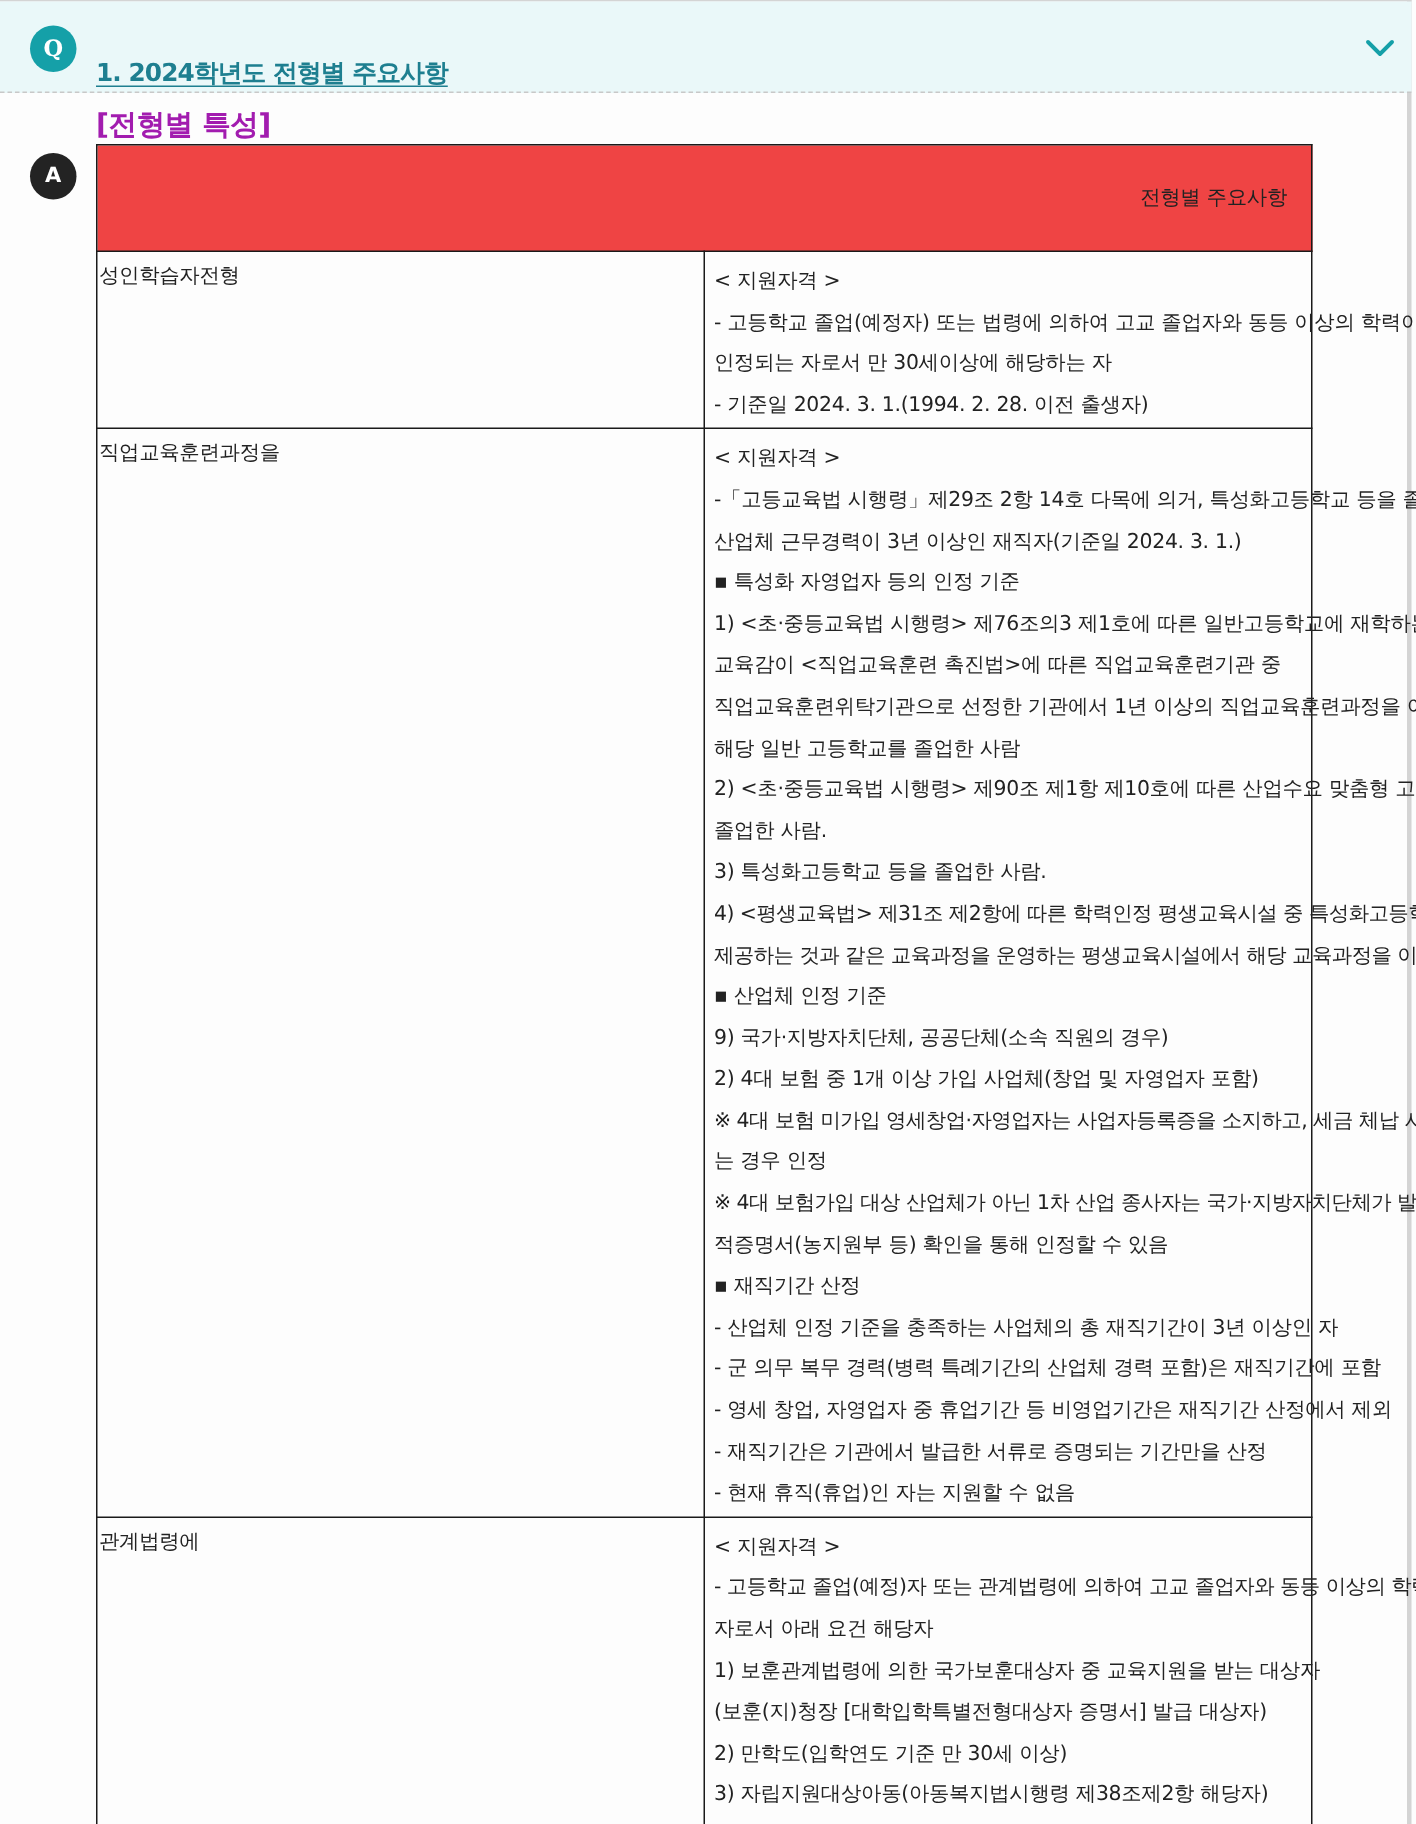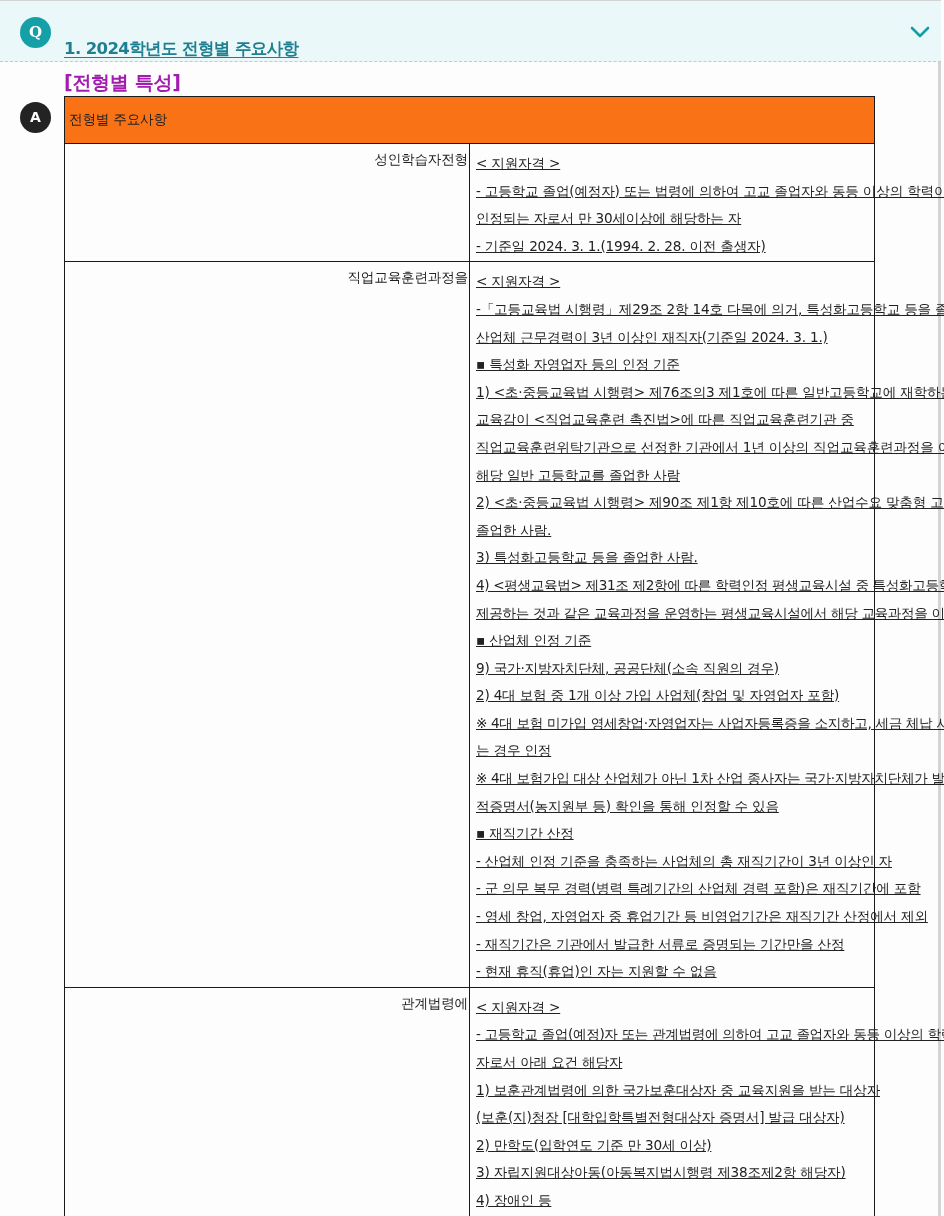--- a/index.html
+++ b/index.html
@@ -49,26 +49,26 @@
   }
   table.main {
     position:absolute; left:64px; top:96px; width:811px;
     border-collapse:collapse; table-layout:fixed;
     font-size:13.6px; letter-spacing:-0.2px;
   }
   table.main th, table.main td {
     border:1.5px solid #1a1a1a; vertical-align:top;
   }
   table.main th {
-    background:#f97316; font-weight:normal; height:38px;
-    text-align:left; vertical-align:middle; padding:4px;
+    background:#ef4444; font-weight:normal; height:38px;
+    text-align:right; vertical-align:middle; padding:16px;
   }
-  td.label { width:189px; text-align:right; padding-top:7px; }
+  td.label { width:189px; text-align:left; padding-top:7px; }
   td.body { padding:6px 6px 1px 6px; }
-  .line { display:block; line-height:27.6px; white-space:nowrap;text-decoration:underline; }
+  .line { display:block; line-height:27.6px; white-space:nowrap; }
   .line.tight { letter-spacing:-0.35px; }
 </style>
 </head>
 <body>
 
 <div class="frame"></div>
 
 <div class="q-header">
   <div class="q-badge">Q</div>
   <a class="q-title">1. 2024학년도 전형별 주요사항</a>

